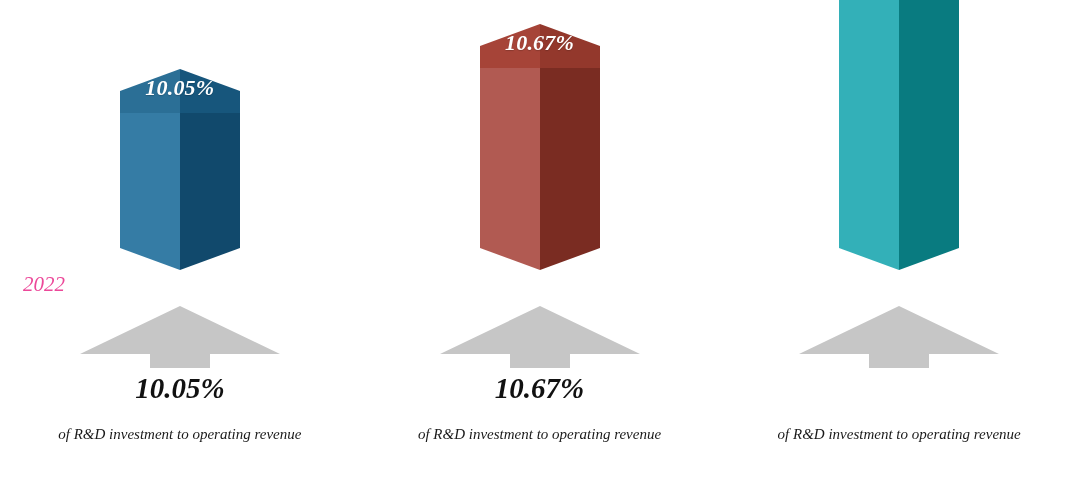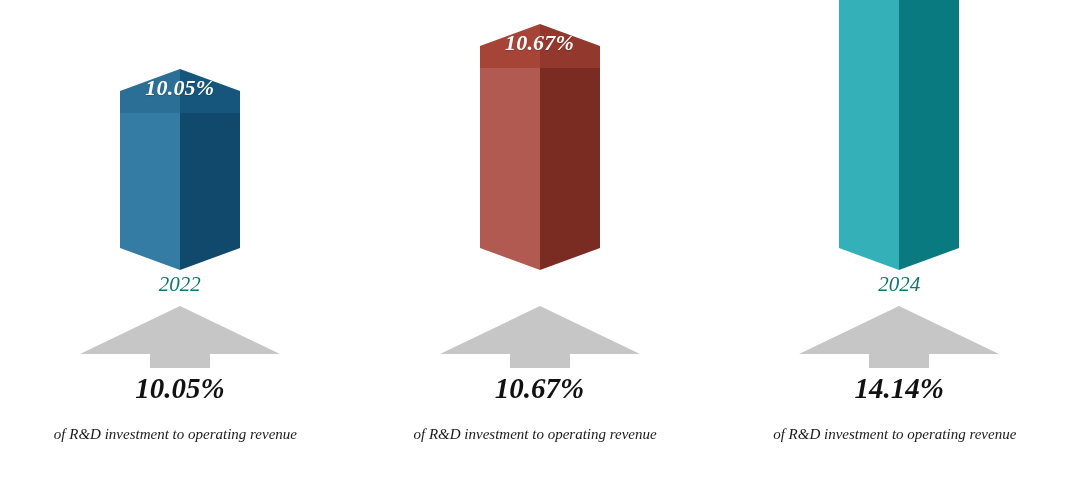--- a/index.html
+++ b/index.html
@@ -68,23 +68,24 @@
     z-index:5;
     text-shadow:0 1px 1px rgba(0,0,0,.18);
     pointer-events:none;
   }
 
   
   .year{
     position:absolute;
     top:272px;
     left:0;right:0;
-    text-align:center;
+    text-align:left;
     font-size:21px;
-    color:#0f766e;
+    color:#ec4899;
+    padding-left:23px;
   }
 
   
   .arrow{
     position:absolute;
     top:306px;
     left:50%;
     transform:translateX(-50%);
     width:200px;height:62px;
   }
@@ -101,20 +102,21 @@
     color:#111111;
   }
 
   
   .caption{
     position:absolute;
     top:424px;
     left:50%;
     transform:translateX(-50%);
     width:252px;
+    text-align:center;
     font-size:15px;
     line-height:20px;
     color:#1a1a1a;
   }
 </style>
 </head>
 <body style="background: rgb(255, 255, 255);">
 
 <div class="chart">
 
@@ -208,29 +210,27 @@
         </div>
         <div class="bottom">
           <svg viewBox="0 0 120 22" preserveAspectRatio="none">
             <polygon id="b2bl" points="0,0 60,0 60,22" fill="#33B0B8"></polygon>
             <polygon id="b2br" points="60,0 120,0 60,22" fill="#097B80"></polygon>
           </svg>
         </div>
       </div>
     </div>
 
-    <div class="year">2024</div>
 
     <div class="arrow">
       <svg viewBox="0 0 200 62" preserveAspectRatio="none">
         <polygon id="a2" points="100,0 200,48 130,48 130,62 70,62 70,48 0,48" fill="#C6C6C6"></polygon>
       </svg>
     </div>
 
-    <div class="value">14.14%</div>
 
     <div class="caption">
       <span>of R&amp;D investment to operating</span>
       <span>revenue</span>
     </div>
   </div>
 
 </div>
 
 </body></html>

